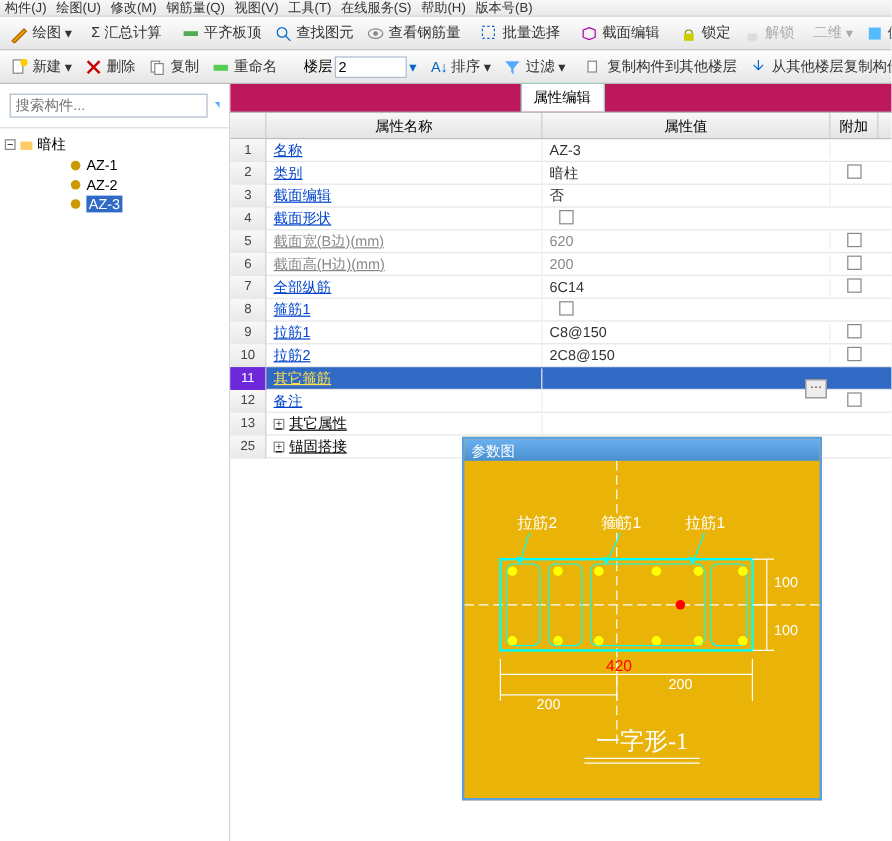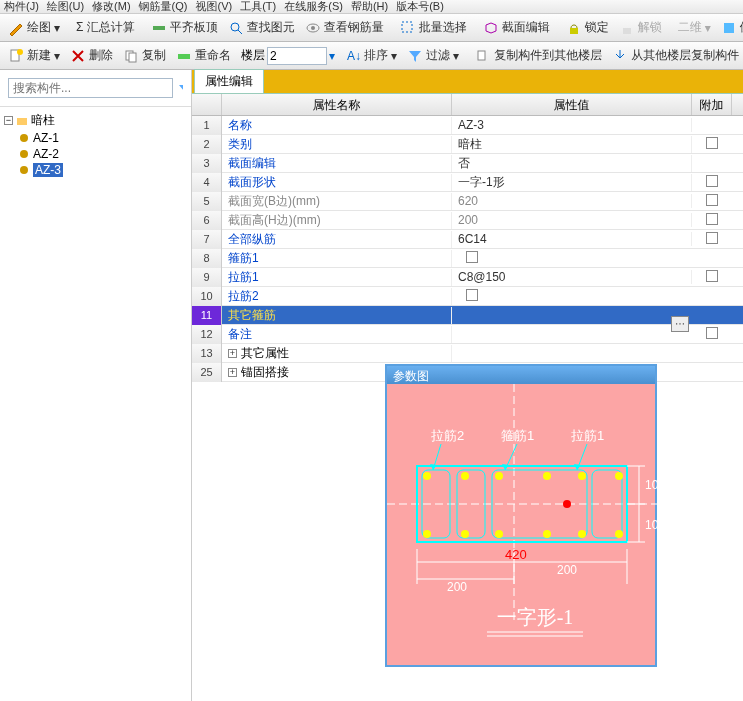--- a/index.html
+++ b/index.html
@@ -9,46 +9,46 @@
 .toolbar { background: linear-gradient(#fdfdfd,#e6e6e6); height: 28px; display: flex; align-items: center; padding: 0 4px; border-bottom: 1px solid #bbb; gap: 2px; font-size: 12px; overflow: hidden; white-space: nowrap; }
 .toolbar .btn { display: flex; align-items: center; gap: 3px; padding: 2px 4px; cursor: default; color: #333; }
 .toolbar .sep { width: 1px; height: 20px; background: #ccc; margin: 0 2px; }
 .icon { width: 16px; height: 16px; display: inline-block; }
 .content { display: flex; height: calc(701px - 14px - 28px - 28px); }
 .tree-panel { width: 192px; background: #fff; border-right: 1px solid #ccc; display: flex; flex-direction: column; }
 .search-row { display: flex; align-items: flex-end; padding: 8px; border-bottom: 1px solid #ddd; gap: 4px; }
 .search-row input { flex: 1; border: 1px solid #abc; padding: 2px 4px; font-size: 12px; }
 .tree { padding: 4px 0; font-size: 12px; }
 .tree-node { display: flex; align-items: center; gap: 3px; padding: 1px 0 1px 4px; cursor: default; }
-.tree-node.child { padding-left: 18px; }
+.tree-node.child { padding-left: 57px; }
 .tree-node.selected span.label { background: #316ac5; color: #fff; padding: 0 2px; }
 .toggle { width: 9px; height: 9px; border: 1px solid #888; display: inline-flex; align-items: center; justify-content: center; font-size: 9px; line-height: 7px; background: #fff; }
 .node-icon { width: 12px; height: 12px; }
 .right-panel { flex: 1; background: #fff; position: relative; }
-.tab-strip { height: 24px; display: flex; align-items: flex-end; border-bottom: 1px solid #9cb; background: #eab308; }
+.tab-strip { height: 24px; display: flex; align-items: flex-end; border-bottom: 1px solid #9cb; background: #be185d; justify-content: center; }
 .tab { background: #fff; border: 1px solid #9cb; border-bottom: none; padding: 3px 10px; font-size: 12px; margin-left: 2px; }
 .grid { width: 100%; }
 .grid-header { display: flex; background: linear-gradient(#f8f8f8,#e4e4e4); border-bottom: 1px solid #bbb; height: 22px; }
 .grid-header .hcell { border-right: 1px solid #ccc; text-align: center; line-height: 22px; font-size: 12px; }
 .grid-row { display: flex; height: 19px; border-bottom: 1px solid #e5e5e5; align-items: center; }
 .grid-row.selected { background: #316ac5; color: #fff; }
 .rownum { width: 30px; background: linear-gradient(#f8f8f8,#e8e8e8); border-right: 1px solid #ccc; text-align: center; font-size: 11px; color: #444; line-height: 19px; }
 .grid-row.selected .rownum { background: #6d28d9; color: #fff;}
-.name-cell { width: 230px; padding-left: 6px; border-right: 1px solid #eee; font-size: 12px; display:flex; align-items:center; gap:4px;}
+.name-cell { width: 230px; padding-left: 6px; border-right: 1px solid #eee; font-size: 12px; display:flex; align-items:center; gap:4px;text-decoration:underline;}
 .name-cell.blue { color: #0044cc; }
 .name-cell.gray { color: #888; }
 .grid-row.selected .name-cell { color: #fde047; }
 .value-cell { width: 240px; padding-left: 6px; border-right: 1px solid #eee; font-size: 12px; color: #333; position: relative; }
 .value-cell.gray { color: #888; }
 .extra-cell { width: 40px; text-align: center; }
 .chk { width: 12px; height: 12px; border: 1px solid #888; display: inline-block; background: #fff; }
 .more-btn { position: absolute; right: 2px; top: 1px; width: 18px; height: 16px; border: 1px solid #888; background: #eee; font-size: 10px; text-align: center; line-height: 14px; }
 .exp { width: 9px; height: 9px; border: 1px solid #888; display: inline-flex; align-items:center; justify-content:center; font-size:9px; line-height:7px; background:#fff; color:#333; }
 .floor-select { width: 60px; border: 1px solid #abc; background: #fff; padding: 1px 2px; font-size: 12px; }
-.preview { position: absolute; left: 193px; top: 294px; width: 272px; height: 303px; border: 2px solid #5aa0e0; background: #fca5a5; }
+.preview { position: absolute; left: 193px; top: 294px; width: 300px; height: 303px; border: 2px solid #5aa0e0; background: #eab308; }
 .preview-title { background: linear-gradient(#6ab0f0,#4a90d0); color: #fff; font-size: 12px; padding: 2px 6px; height: 18px; }
 .preview-body { position: relative; width: 100%; height: calc(100% - 18px); }
 svg { display: block; }
 </style>
 </head>
 <body>
 
 <div class="menubar">
   <span>构件(J)</span>
   <span>绘图(U)</span>
@@ -145,21 +145,21 @@
         <rect x="6" y="5" width="7" height="9" fill="#fff" stroke="#888"></rect>
       </svg>
       <span>复制</span>
     </div>
   <div class="btn">
       <svg class="icon">
         <rect x="2" y="6" width="12" height="5" fill="#5c5"></rect>
       </svg>
       <span>重命名</span>
     </div>
-  <span style="margin-left:4px">楼层</span>
+  <span style="margin-left:16px">楼层</span>
   <input class="floor-select" value="2" style="">
   <span style="color:#06c">▾</span>
   <div class="sep"></div>
   <div class="btn"><span style="color:#06c">A↓</span><span>排序</span> ▾</div>
   <div class="btn"><svg class="icon">
         <path d="M2 3 L14 3 L9 9 L9 14 L7 12 L7 9 Z" fill="#5af"></path>
       </svg><span>过滤</span> ▾</div>
   <div class="sep"></div>
   <div class="btn">
       <svg class="icon">
@@ -246,21 +246,20 @@
               <span>截面编辑</span>
             </div>
             <div class="value-cell">否</div>
             <div class="extra-cell"></div>
           </div>
           <div class="grid-row">
             <div class="rownum">4</div>
             <div class="name-cell blue">
               <span>截面形状</span>
             </div>
-            <div class="value-cell">一字-1形</div>
             <div class="extra-cell"><span class="chk"></span></div>
           </div>
           <div class="grid-row">
             <div class="rownum">5</div>
             <div class="name-cell gray">
               <span>截面宽(B边)(mm)</span>
             </div>
             <div class="value-cell gray">620</div>
             <div class="extra-cell"><span class="chk"></span></div>
           </div>
@@ -293,20 +292,21 @@
               <span>拉筋1</span>
             </div>
             <div class="value-cell">C8@150</div>
             <div class="extra-cell"><span class="chk"></span></div>
           </div>
           <div class="grid-row">
             <div class="rownum">10</div>
             <div class="name-cell blue">
               <span>拉筋2</span>
             </div>
+            <div class="value-cell">2C8@150</div>
             <div class="extra-cell"><span class="chk"></span></div>
           </div>
           <div class="grid-row selected">
             <div class="rownum">11</div>
             <div class="name-cell blue">
               <span>其它箍筋</span>
             </div>
             <div class="value-cell">
               <div class="more-btn">⋯</div>
             </div>

